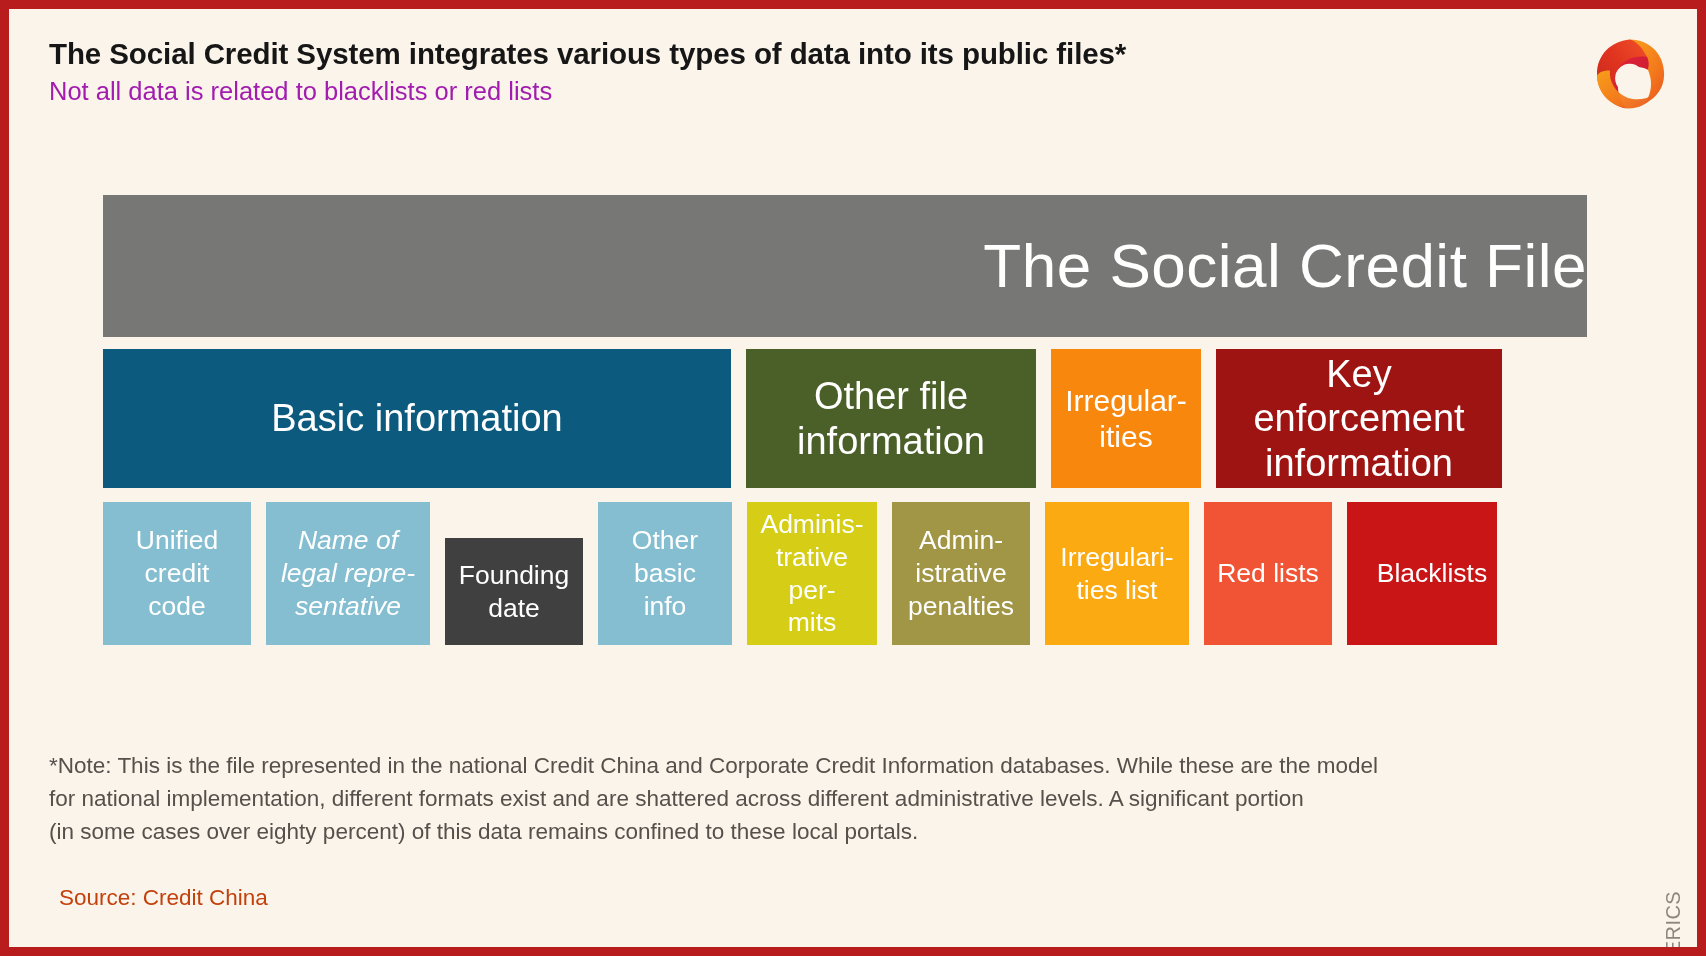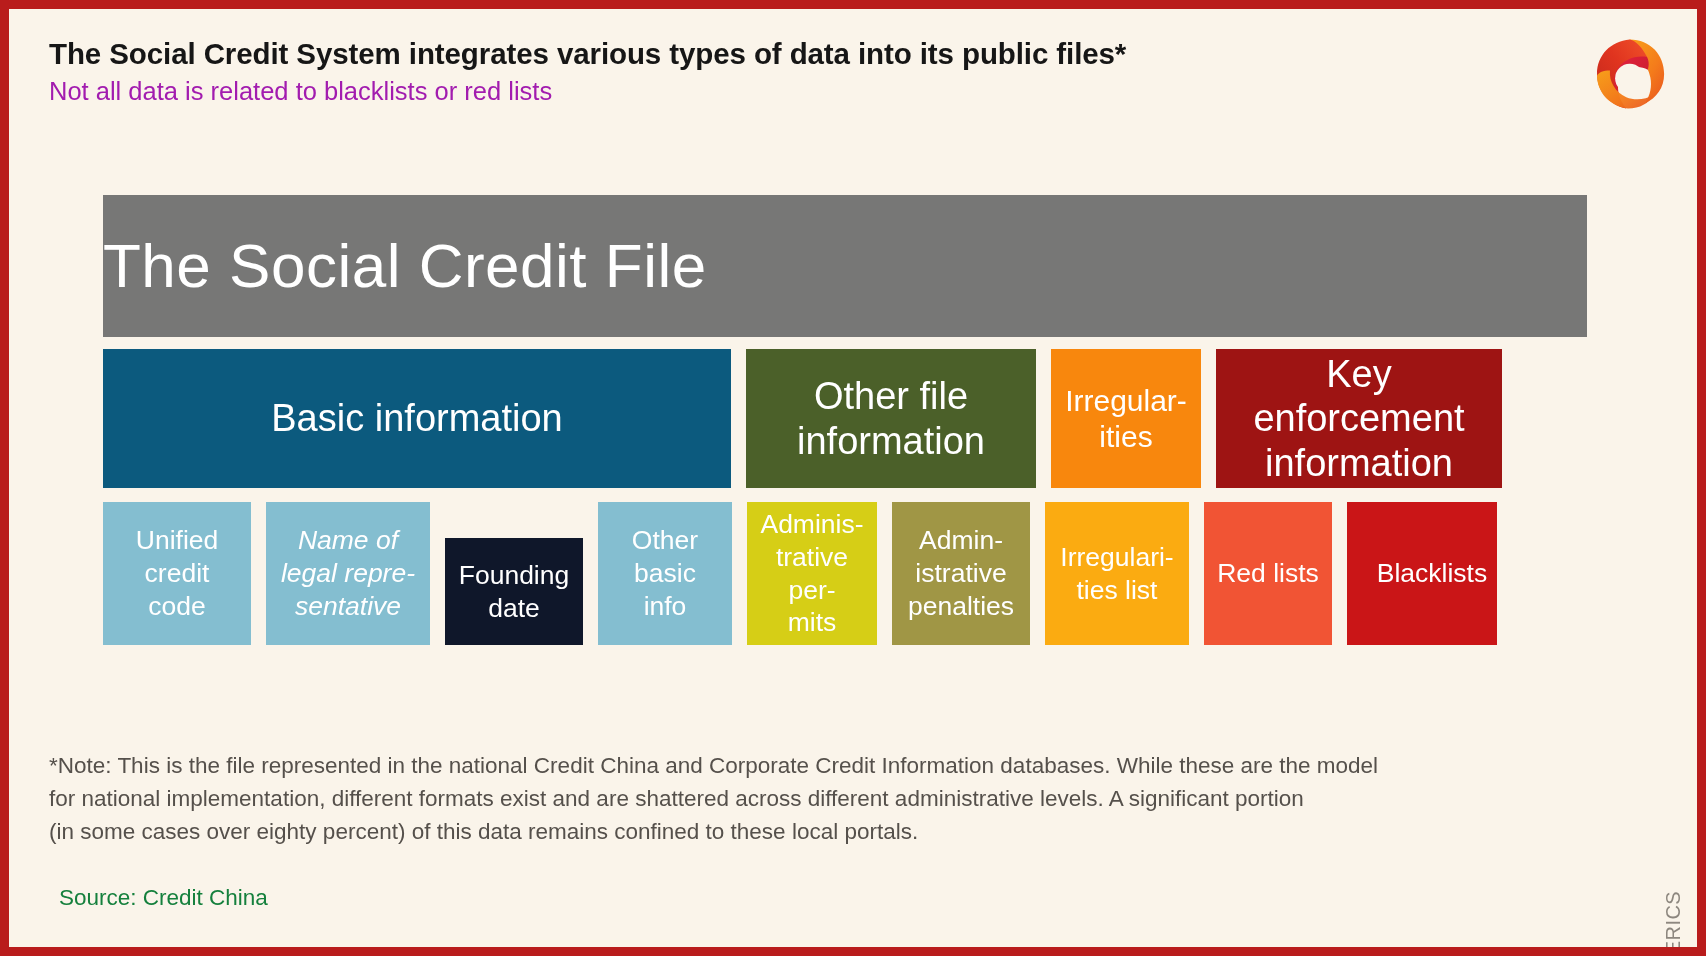--- a/index.html
+++ b/index.html
@@ -65,21 +65,21 @@
     left: 94px;
     top: 186px;
     width: 1484px;
   }
 
   .tier-root {
     height: 142px;
     background: #777776;
     display: flex;
     align-items: center;
-    justify-content: flex-start;
+    justify-content: flex-end;
   }
   .tier-root .box-label {
     color: #ffffff;
     font-size: 62px;
     line-height: 1.05;
     font-weight: normal;
     letter-spacing: 0.5px;
     text-align: center;
   }
 
@@ -128,21 +128,21 @@
     width: 1460px;
     font-size: 22.5px;
     line-height: 1.47;
     color: #55504b;
     white-space: pre-line;
   }
   #source-line {
     margin-top: 0;
     font-size: 22.5px;
     line-height: 1.47;
-    color: #15803d;
+    color: #c2410c;
     padding-left: 10px;
   }
 
   
   #copyright {
     position: absolute;
     right: 10px;
     bottom: 56px;
     transform-origin: right bottom;
     transform: rotate(-90deg) translateY(-2px);
@@ -220,21 +220,21 @@
       <div class="box" style="background: rgb(132, 190, 208); width: 148px; flex: 0 0 148px;">
         <span class="box-label">Unified
 credit
 code</span>
       </div>
       <div class="box" style="background: rgb(132, 190, 208); width: 164px; flex: 0 0 164px; font-style: italic;">
         <span class="box-label">Name of
 legal repre-
 sentative</span>
       </div>
-      <div class="box" style="background: #0f172a; width: 138px; flex: 0 0 138px; margin-top: 36px;">
+      <div class="box" style="background: #404040; width: 138px; flex: 0 0 138px; margin-top: 36px;">
         <span class="box-label">Founding
 date</span>
       </div>
       <div class="box" style="background: rgb(132, 190, 208); width: 134px; flex: 0 0 134px;">
         <span class="box-label">Other
 basic
 info</span>
       </div>
       <div class="box" style="background: rgb(214, 206, 22); width: 130px; flex: 0 0 130px;">
         <span class="box-label">Adminis-

